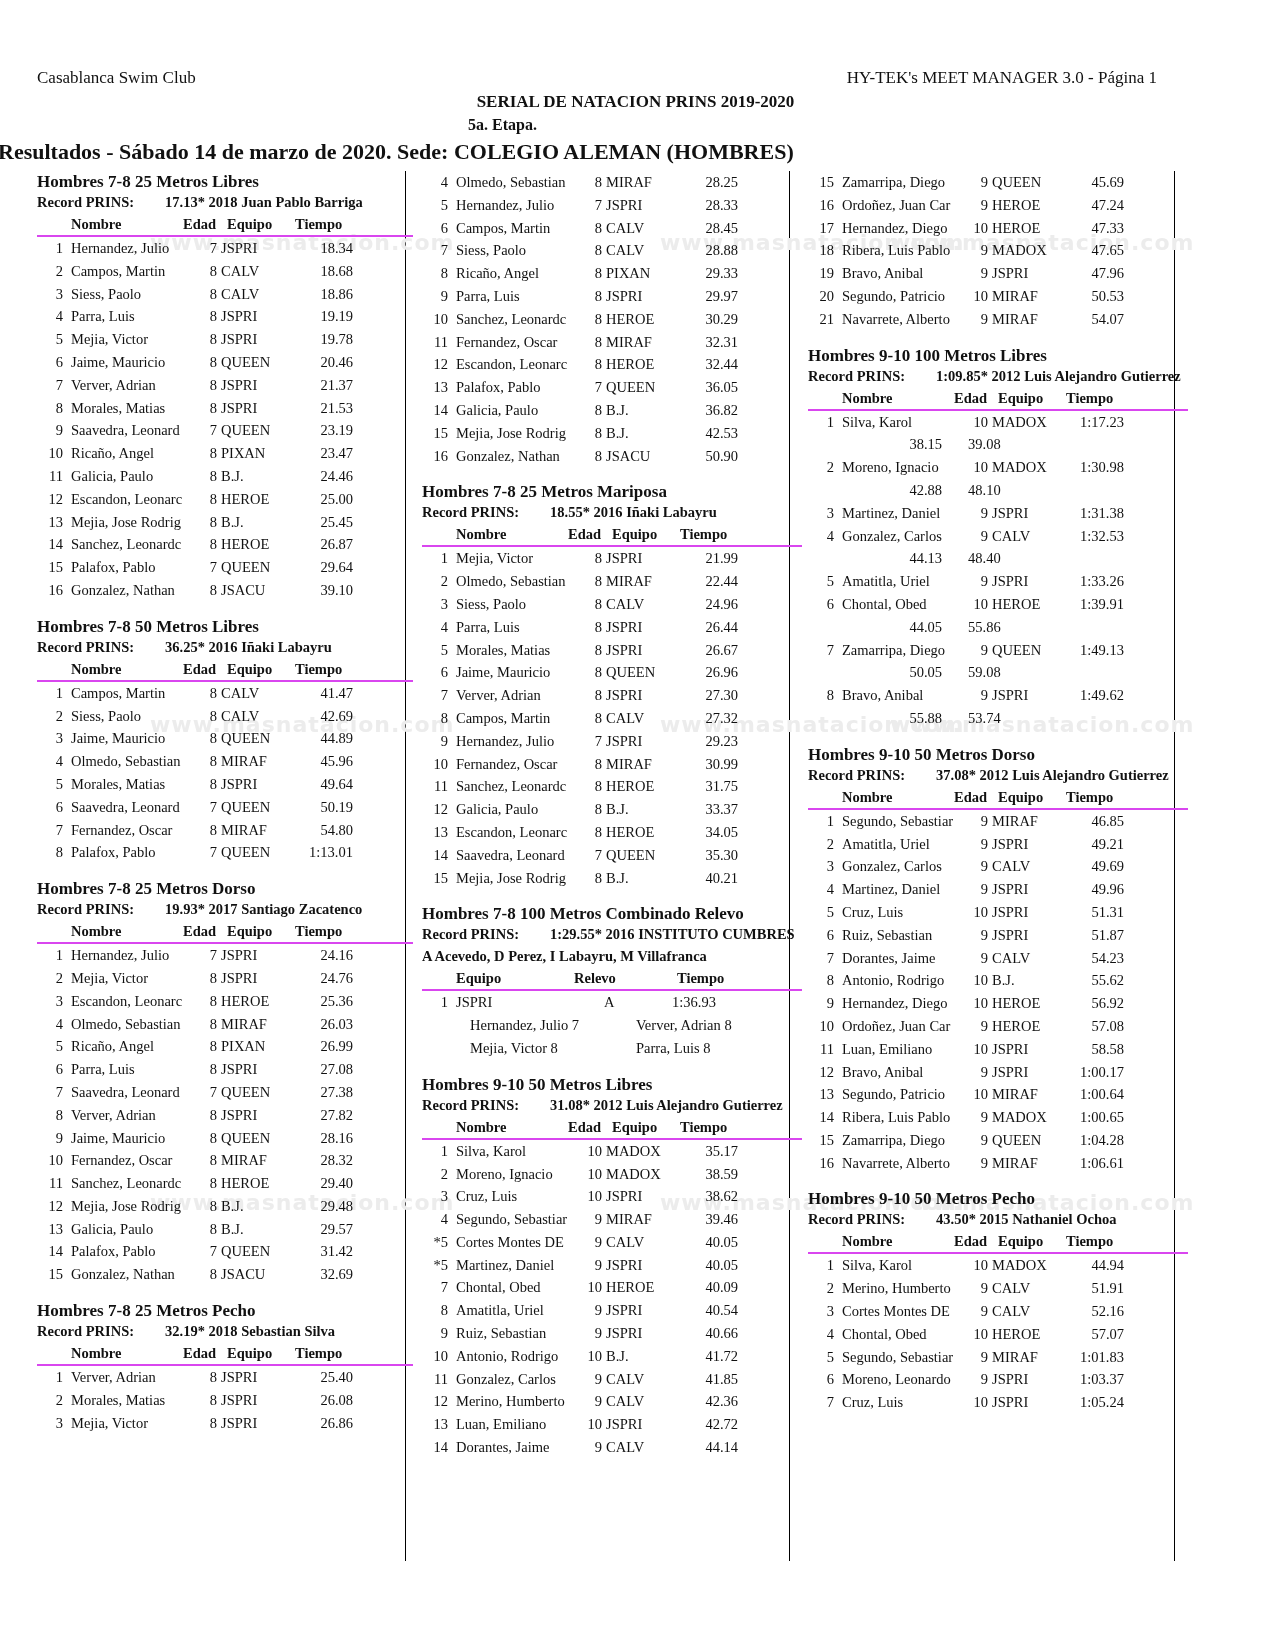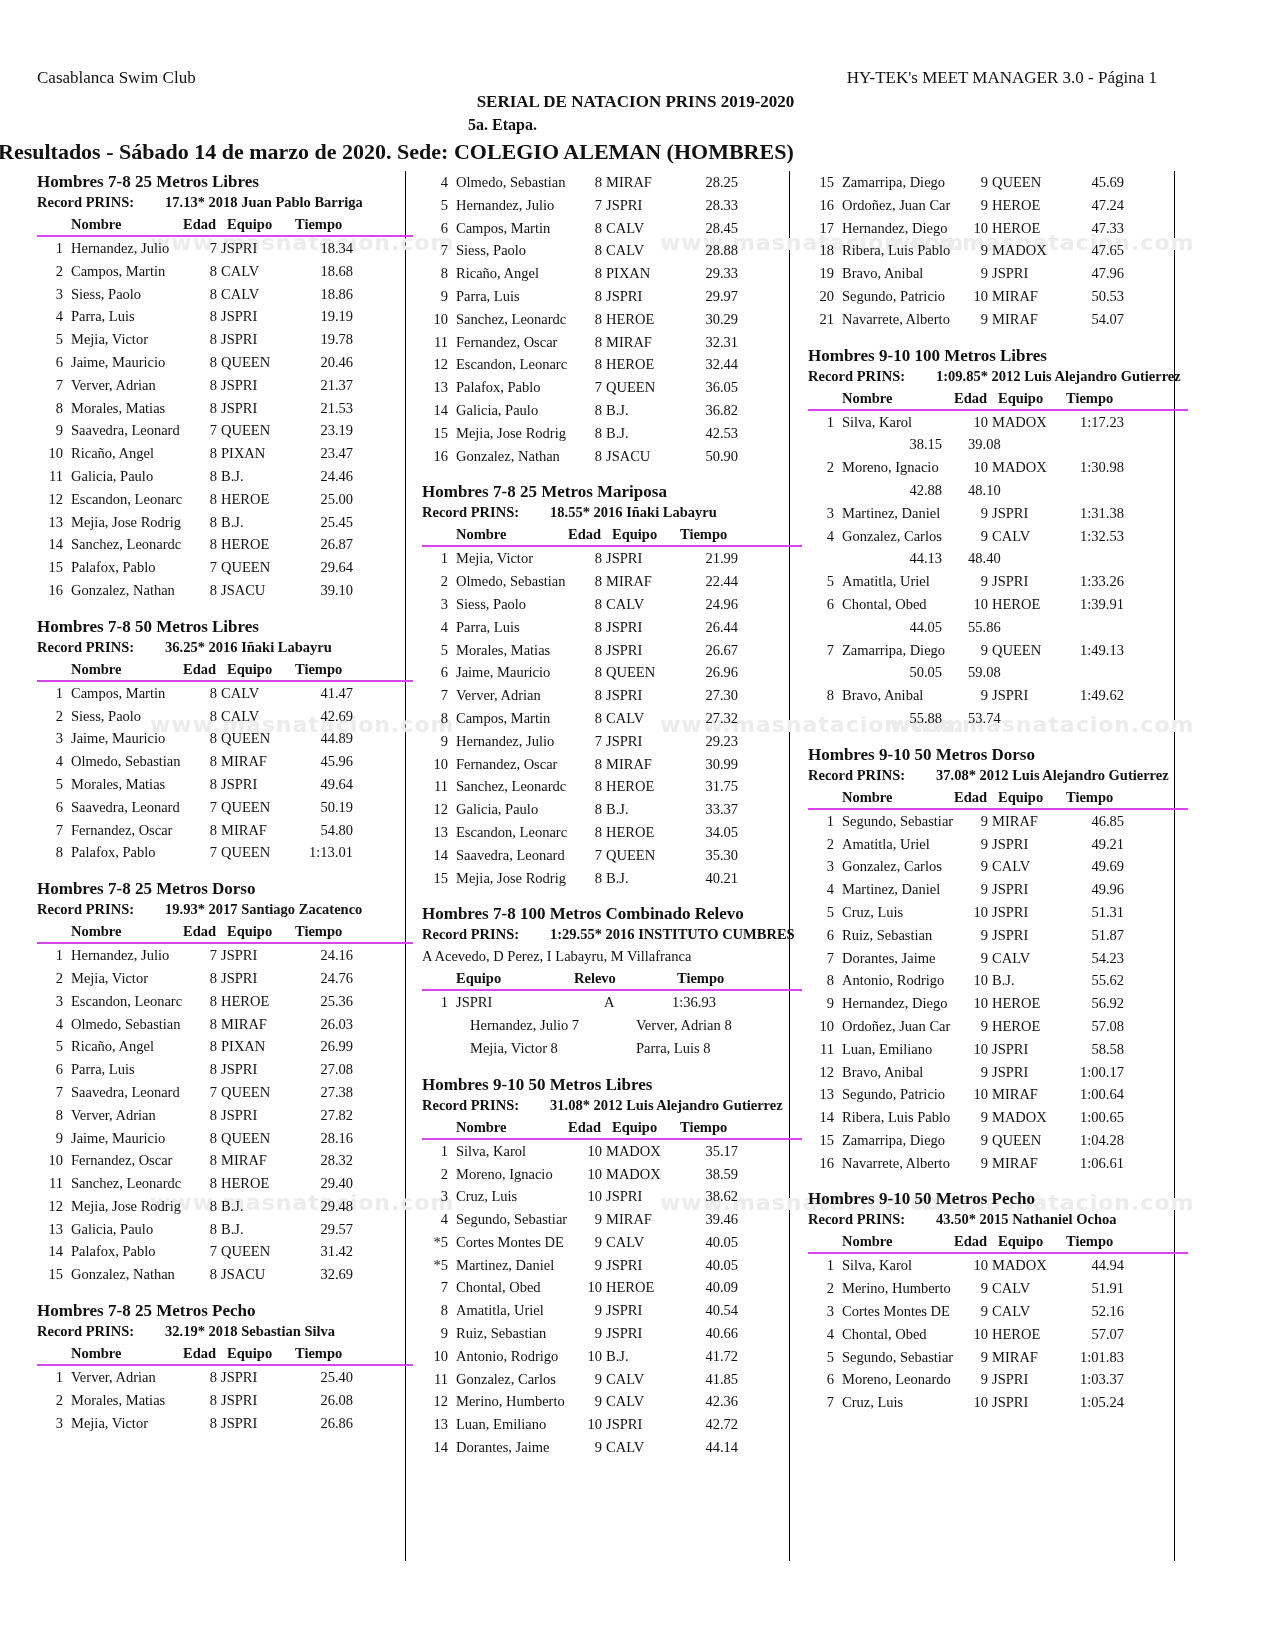--- a/index.html
+++ b/index.html
@@ -13,21 +13,21 @@
   .title3 { position:absolute; left:0; width:1275px; top:139px; font-size:22px; font-weight:bold; }
   .col { position:absolute; top:171px; }
   .col1 { left:37px; width:376px; }
   .col2 { left:422px; width:380px; }
   .col3 { left:808px; width:380px; }
   .vline { position:absolute; width:1px; background:#000; top:171px; }
   .event { margin:0; }
   .ev-title { font-weight:bold; font-size:17px; height:21px; line-height:21px; white-space:nowrap; }
   .ev-record { font-weight:bold; font-size:14.5px; height:21px; line-height:21px; white-space:nowrap; overflow:hidden; }
   .ev-record .lbl { display:inline-block; width:128px; }
-  .ev-names { font-weight:normal; font-size:14.5px; height:22px; line-height:22px; white-space:nowrap; }
+  .ev-names { font-weight:bold; font-size:14.5px; height:22px; line-height:22px; white-space:nowrap; }
   .thead { position:relative; height:22px; font-weight:bold; font-size:14.5px; border-bottom:2px solid #d946ef; }
   .thead span, .row span { position:absolute; top:0; white-space:nowrap; }
   .row { position:relative; height:22.8px; line-height:22.8px; font-size:14.5px; }
   .thead span { line-height:22px; }
   .c-place { width:26px; text-align:right; left:0; }
   .c-name { left:34px; width:133px; overflow:hidden; }
   .c-age { left:160px; width:20px; text-align:right; }
   .c-team { left:184px; }
   .c-time { left:250px; width:66px; text-align:right; }
   .h-name { left:34px; } .h-age { left:146px; } .h-team { left:190px; } .h-time { left:258px; }

